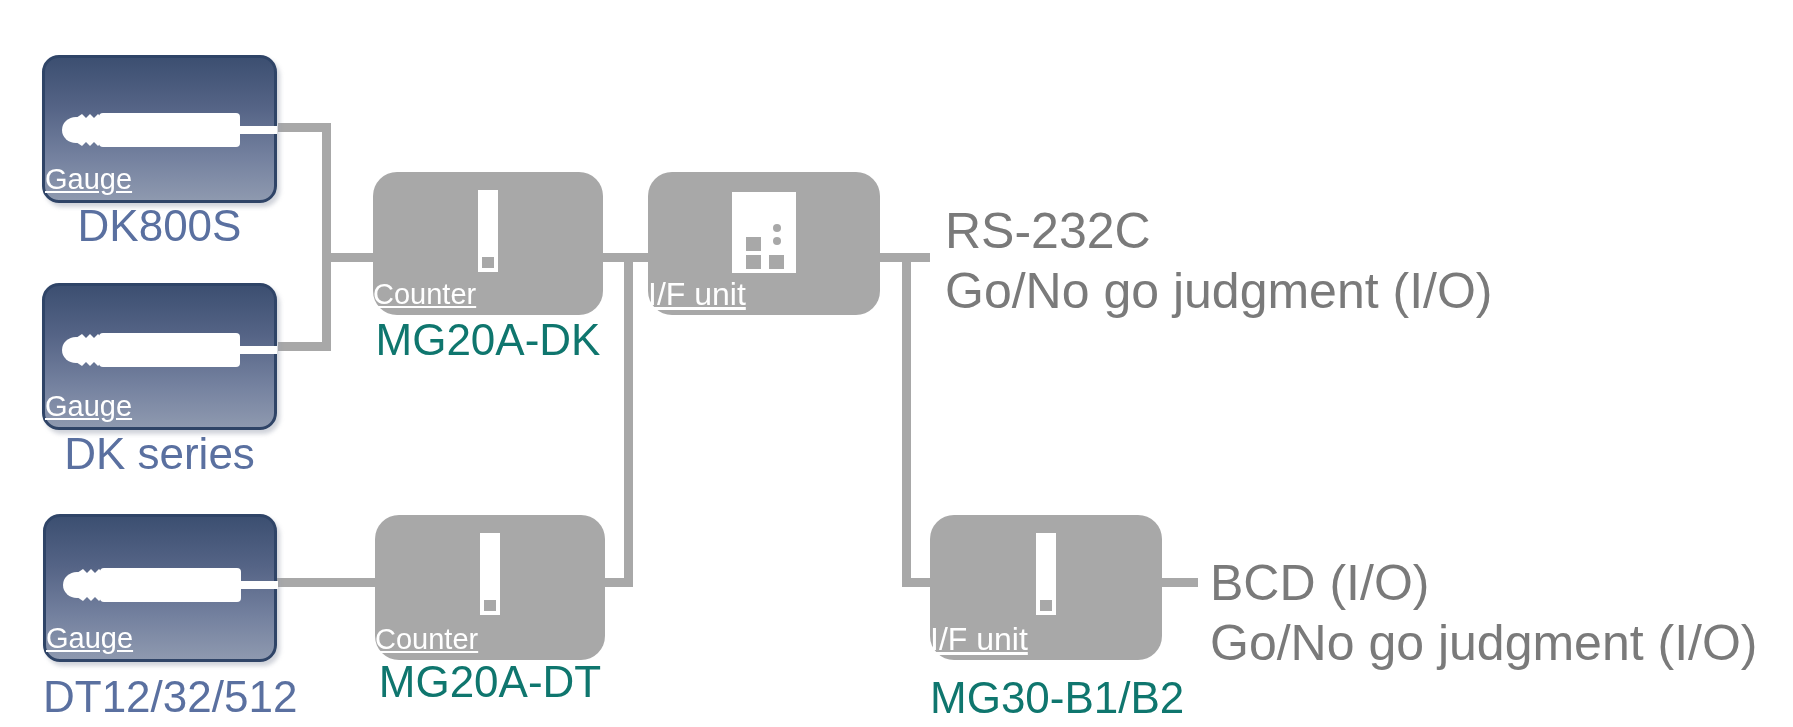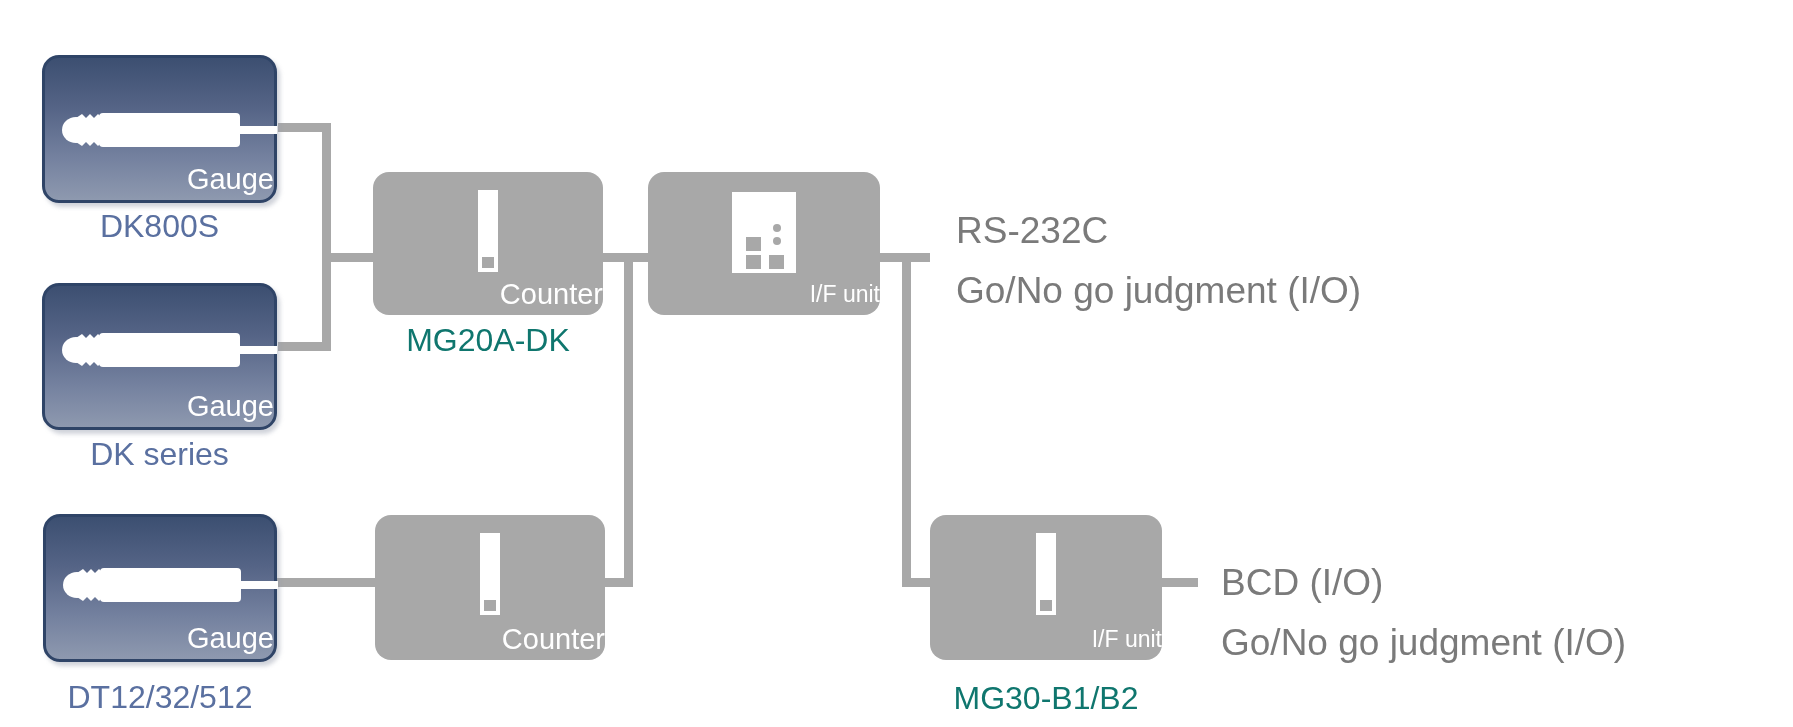--- a/index.html
+++ b/index.html
@@ -18,56 +18,55 @@
     width:235px;height:148px;
     box-sizing:border-box;
     border:3px solid #2f4467;
     border-radius:17px;
     background:linear-gradient(180deg,#3c4f71 0%,#556486 35%,#74819f 70%,#8e99af 100%);
     box-shadow:3px 4px 4px rgba(150,158,172,.45);
   }
   .gauge-box svg.probe{position:absolute;left:-3px;width:235px;height:60px;}
   .box-label{
     position:absolute;left:0;right:0;bottom:5px;
-    text-align:right;color:#ffffff;
-    font-size:29px;line-height:32px;
+    text-align:left;color:#ffffff;
+    font-size:29px;line-height:32px;text-decoration:underline;
   }
-  .iflabel{font-size:23px;margin-top:29px;}
+  .iflabel{font-size:32px;margin-top:29px;}
   
   .gray-box{
     position:absolute;
     background:#a8a8a8;
-    border-radius:16px;
+    border-radius:24px;
   }
   .counter-icon{
     position:absolute;top:18px;left:50%;margin-left:-10px;
     width:20px;height:82px;background:#ffffff;
   }
   .counter-icon .slot{
     position:absolute;left:4px;bottom:4px;width:12px;height:11px;background:#a8a8a8;
   }
   .ifconn-icon{
     position:absolute;top:20px;left:50%;margin-left:-32px;
     width:64px;height:81px;background:#ffffff;
   }
   .ifconn-icon .sq{position:absolute;width:15px;height:14px;background:#a8a8a8;}
   .ifconn-icon .dot{position:absolute;width:8px;height:8px;border-radius:50%;background:#a8a8a8;}
   
   .model-label{
     position:absolute;text-align:center;
-    font-size:32px;line-height:38px;white-space:nowrap;
+    font-size:44px;line-height:38px;white-space:nowrap;
   }
   .model-blue{color:#5a70a0;}
   .model-gray{color:#0f766e;}
   
   .output-label{
     position:absolute;
-    color:#7a7a7a;font-size:37px;line-height:60px;
+    color:#7a7a7a;font-size:50px;line-height:60px;
     white-space:nowrap;
-    margin-left:11px;
   }
 </style>
 </head>
 <body>
 
 <div id="canvas">
 
   <div class="line" style="left:278px;top:123px;width:53px;height:9px;"></div>
   <div class="line" style="left:322px;top:123px;width:9px;height:228px;"></div>
   <div class="line" style="left:278px;top:342px;width:53px;height:9px;"></div>
@@ -121,20 +120,21 @@
     <div class="box-label">Counter</div>
   </div>
   <div class="model-label model-gray" style="left:373px;top:321px;width:230px;">MG20A-DK</div>
 
   <div class="gray-box" style="left:375px;top:515px;width:230px;height:145px;">
     <div class="counter-icon">
         <div class="slot"></div>
       </div>
     <div class="box-label">Counter</div>
   </div>
+  <div class="model-label model-gray" style="left:375px;top:663px;width:230px;">MG20A-DT</div>
 
   <div class="gray-box" style="left:648px;top:172px;width:232px;height:143px;">
     <div class="ifconn-icon">
       <div class="sq" style="left:14px;top:45px;"></div>
       <div class="sq" style="left:14px;top:63px;"></div>
       <div class="dot" style="left:41px;top:32px;"></div>
       <div class="dot" style="left:41px;top:45px;"></div>
       <div class="sq" style="left:37px;top:63px;"></div>
     </div>
     <div class="box-label iflabel">I/F unit</div>

